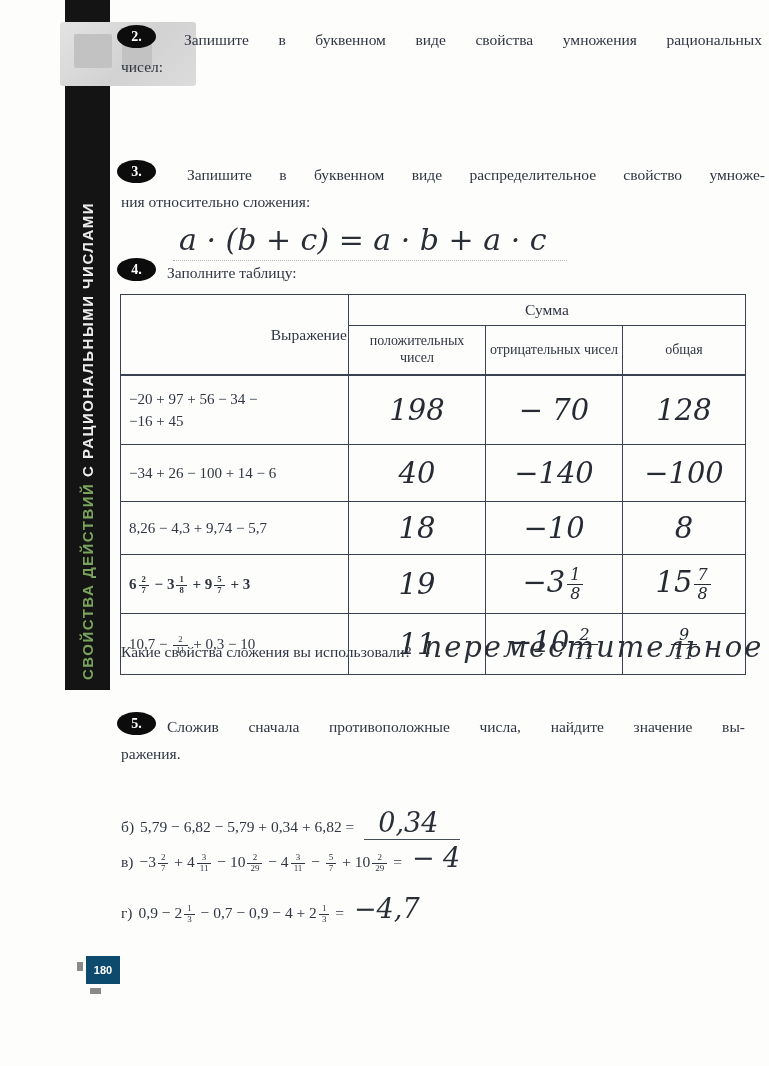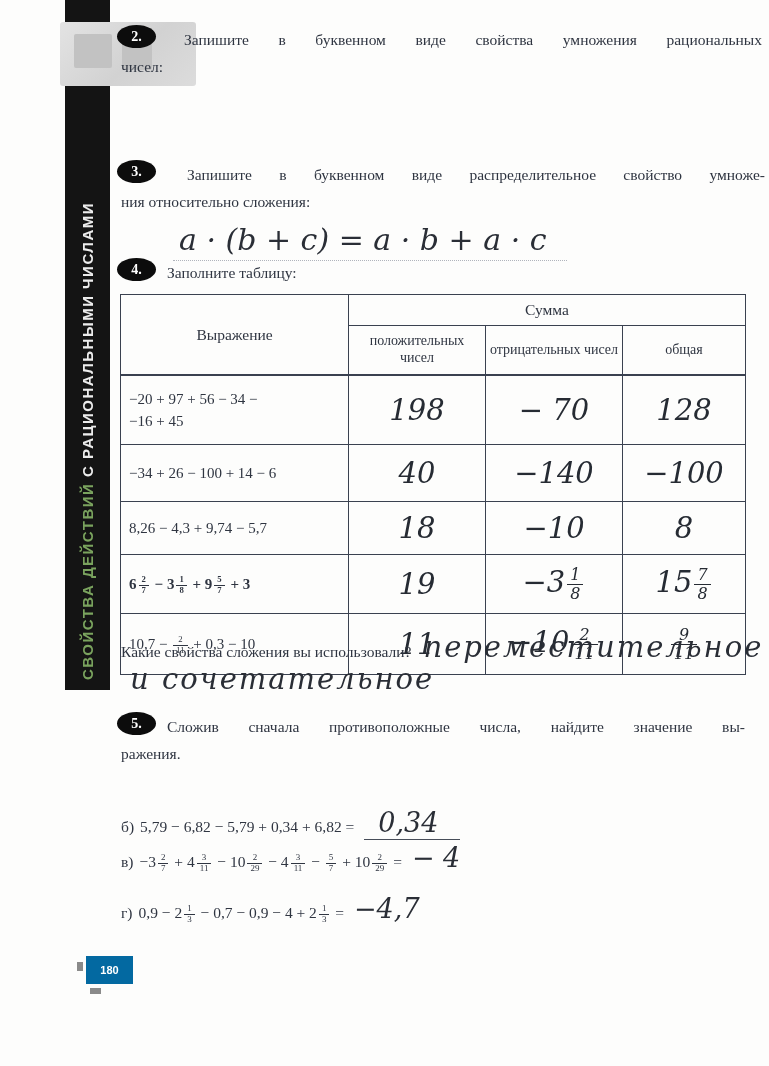--- a/index.html
+++ b/index.html
@@ -43,39 +43,39 @@
   
   .frac { display:inline-block; text-align:center; vertical-align:middle;
           margin:0 2px; font-size:0.58em; line-height:1.1; }
   .fnum { display:block; border-bottom:1.3px solid currentColor; padding:0 3px; }
   .fden { display:block; padding:0 3px; }
 
   
   .table-wrap { position:absolute; left:120px; top:294px; }
   table { border-collapse:collapse; table-layout:fixed; width:625px; }
   td { border:1.5px solid #3a4150; vertical-align:middle; }
-  .hexpr { text-align:center; font-size:15.5px; border-bottom-width:2.5px; }
+  .hexpr { text-align:right; font-size:15.5px; border-bottom-width:2.5px; }
   .hsum  { text-align:center; font-size:15.5px; height:28px; }
   .h2 td { text-align:center; font-size:14px; line-height:1.2; height:44px; border-bottom-width:2.5px; padding:2px; }
   .expr-cell { font-size:15px; padding:4px 6px 4px 8px; white-space:pre-line; line-height:1.5; }
   .expr-cell.bold { font-weight:bold; }
   .hand-cell { text-align:center; font-family:"DejaVu Serif",serif; font-style:italic;
                font-size:29px; color:#262b33; }
   .hand-cell .frac, .hand .frac { font-size:0.55em; }
   tr.r1 td { height:60px; } tr.r2 td { height:48px; } tr.r3 td { height:44px; }
   tr.r4 td { height:50px; } tr.r5 td { height:52px; }
 
   
   .t5-item { position:absolute; font-size:15.5px; }
   .t5-label { margin-right:6px; }
   .t5-ans { font-size:27px; margin-left:10px; }
   .t5-ans-ul { border-bottom:1.6px solid #474d59; padding:0 22px 1px 14px; }
 
   
-  .pnum { position:absolute; left:86px; top:956px; width:47px; height:28px; background:#0369a1;
+  .pnum { position:absolute; left:86px; top:956px; width:34px; height:28px; background:#0c4a6e;
           color:#fff; font-family:"Liberation Sans",sans-serif; font-weight:bold; font-size:11px;
           display:flex; align-items:center; justify-content:center; }
   .speck { position:absolute; background:#8a8a8a; }
 </style>
 </head>
 <body>
 
 <div class="page">
 
   <div class="spine">
@@ -161,23 +161,20 @@
         <td class="hand-cell"><span class="frac"><span class="fnum">9</span><span class="fden">11</span></span></td>
       </tr>
     </tbody>
       </table>
   </div>
 
   <div class="abs" style="left:121px;top:630px;">
     <span class="print">Какие свойства сложения вы использовали?</span>
     <span class="hand" style="font-size:29px;letter-spacing:2px;margin-left:8px;">переместительное</span>
   </div>
-  <div class="abs" style="left:130px;top:662px;">
-    <span class="hand" style="font-size:29px;letter-spacing:2px;">и сочетательное</span>
-  </div>
 
   <div class="badge" style="left:117px;top:712px;">
     <span>5.</span>
   </div>
   <div class="line just" style="left:167px;top:715px;">Сложив сначала противоположные числа, найдите значение вы-</div>
   <div class="line" style="left:121px;top:742px;">ражения.</div>
 
   <div class="t5-item" style="left:121px;top:807px;">
     <span class="t5-label">б)</span><span class="print"><span>5,79 − 6,82 − 5,79 + 0,34 + 6,82 =</span></span><span class="hand t5-ans t5-ans-ul"><span>0,34</span></span>
   </div>

